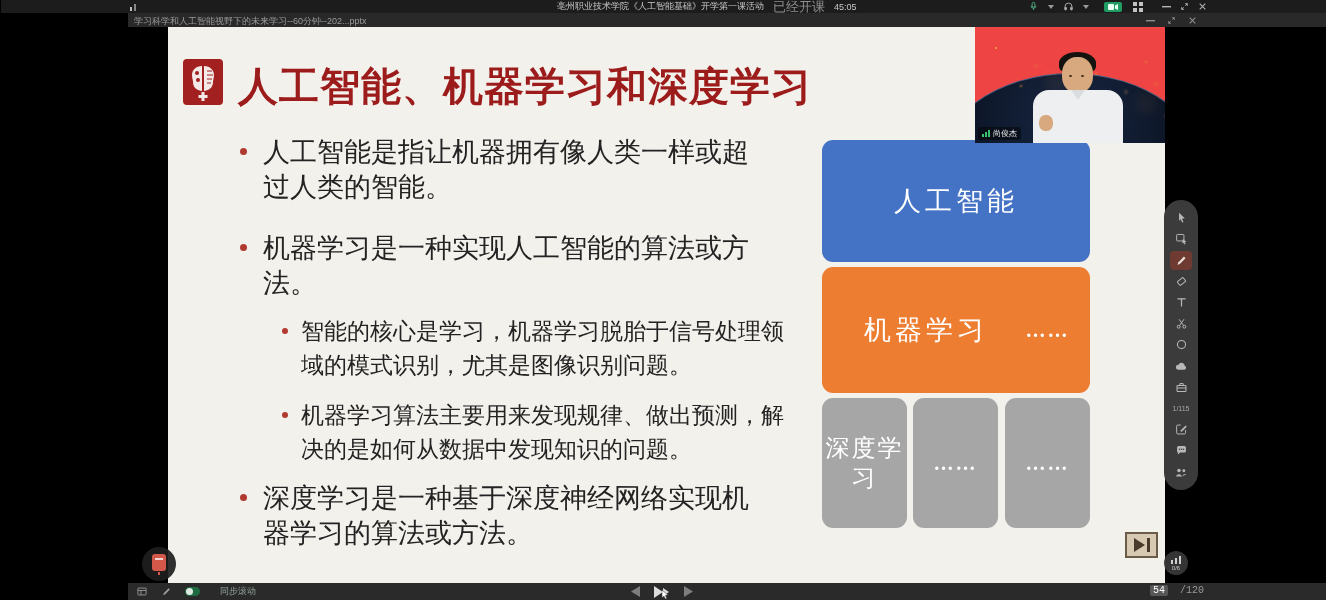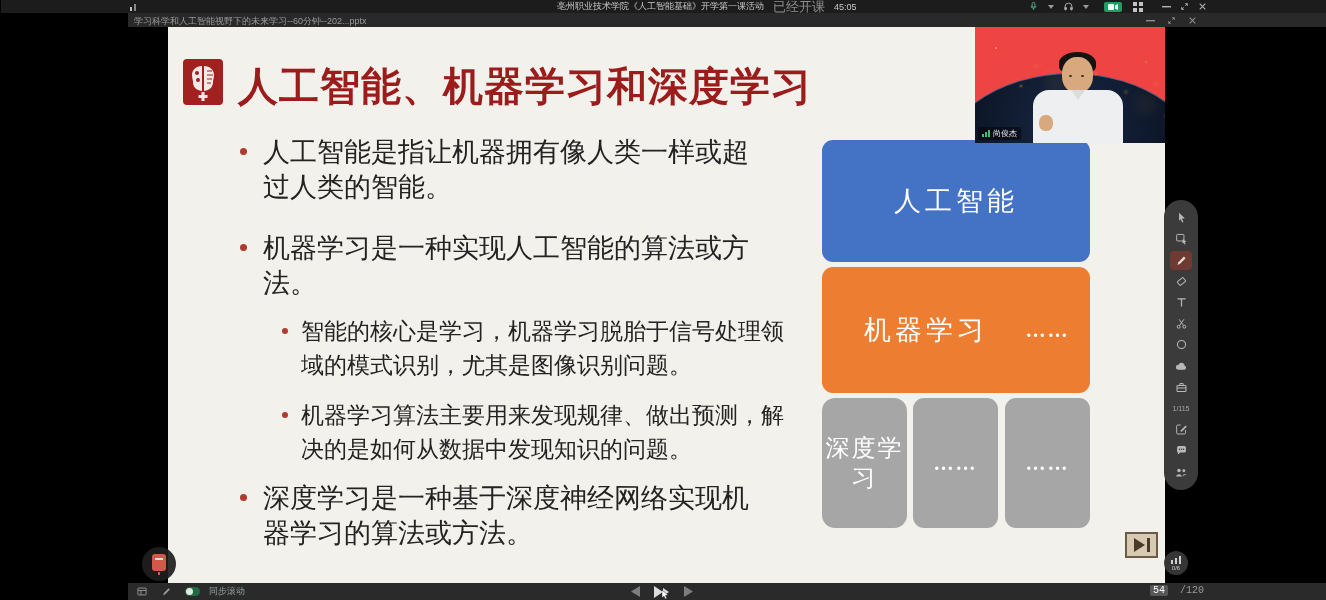--- a/index.html
+++ b/index.html
@@ -78,21 +78,21 @@
     background:rgba(30,30,30,.92);display:flex;flex-direction:column;align-items:center;justify-content:center;}
   #bookbadge .book{width:14px;height:17px;background:#d4584a;border-radius:3px;position:relative;}
   #bookbadge .book i{position:absolute;left:3px;top:4px;width:8px;height:2px;background:rgba(255,255,255,.75);display:block;}
   #bookbadge .tick{width:2px;height:3px;background:#d4584a;margin-top:1px;}
   #statsbadge{position:absolute;left:1164px;top:524px;width:24px;height:24px;border-radius:50%;
     background:rgba(58,58,58,.92);display:flex;flex-direction:column;align-items:center;justify-content:center;gap:1px;}
   #statsbadge .cnt{font-size:6px;color:#c7c7c7;line-height:6px;}
   
   #bar3{position:absolute;left:128px;top:583px;width:1198px;height:17px;background:#2a2a2a;}
   #bar3 .left{position:absolute;left:8px;top:0;height:17px;display:flex;align-items:center;gap:13px;}
-  #sync{display:flex;align-items:center;gap:9px;}
+  #sync{display:flex;align-items:center;gap:20px;}
   #sync .pill{width:15px;height:9px;border-radius:5px;background:#1f6b41;position:relative;}
   #sync .pill i{position:absolute;left:1px;top:1px;width:7px;height:7px;border-radius:50%;background:#dfe9e2;display:block;}
   #sync .lbl{font-size:9px;color:#93a59a;}
   #bar3 .center{position:absolute;left:500px;top:0;height:17px;display:flex;align-items:center;gap:14px;}
   #bar3 .pager{position:absolute;left:1022px;top:2px;display:flex;align-items:center;gap:12px;
     font-size:10px;font-family:"Liberation Mono",monospace;}
   .pager .cur{color:#fff;background:#575757;padding:0 3px;border-radius:2px;}
   .pager .tot{color:#9a9a9a;}
   svg{display:block;}
 </style>
@@ -220,21 +220,21 @@
     </div>
     <div class="bullet lv1" style="left:72px;top:454px">
       <span class="bdot"></span>
       <span class="btxt">深度学习是一种基于深度神经网络实现机器学习的算法或方法。</span>
     </div>
 
     <div id="diagram">
       <div class="dbox dbig" style="left: 0px; top: 0px; width: 268px; height: 122px; background: rgb(68, 114, 196);">人工智能</div>
       <div class="dbox dbig" style="left: 0px; top: 127px; width: 208px; height: 126px; background: rgb(237, 125, 49);">机器学习</div>
       <div class="dbox ddots" style="left: 183px; top: 127px; width: 85px; height: 126px; background: rgb(237, 125, 49);">……</div>
-      <div class="dbox dsmall" style="left: 0px; top: 258px; width: 85px; height: 130px; background: rgb(166, 166, 166); border-radius: 13px;">深度学习</div>
+      <div class="dbox dsmall" style="left: 0px; top: 258px; width: 85px; height: 130px; background: rgb(166, 166, 166);">深度学习</div>
       <div class="dbox ddots" style="left: 91px; top: 258px; width: 85px; height: 130px; background: rgb(166, 166, 166);">……</div>
       <div class="dbox ddots" style="left: 183px; top: 258px; width: 85px; height: 130px; background: rgb(166, 166, 166);">……</div>
     </div>
 
     <div id="nextbtn">
       <span class="tri"></span>
       <span class="bar"></span>
     </div>
   </div>
 

